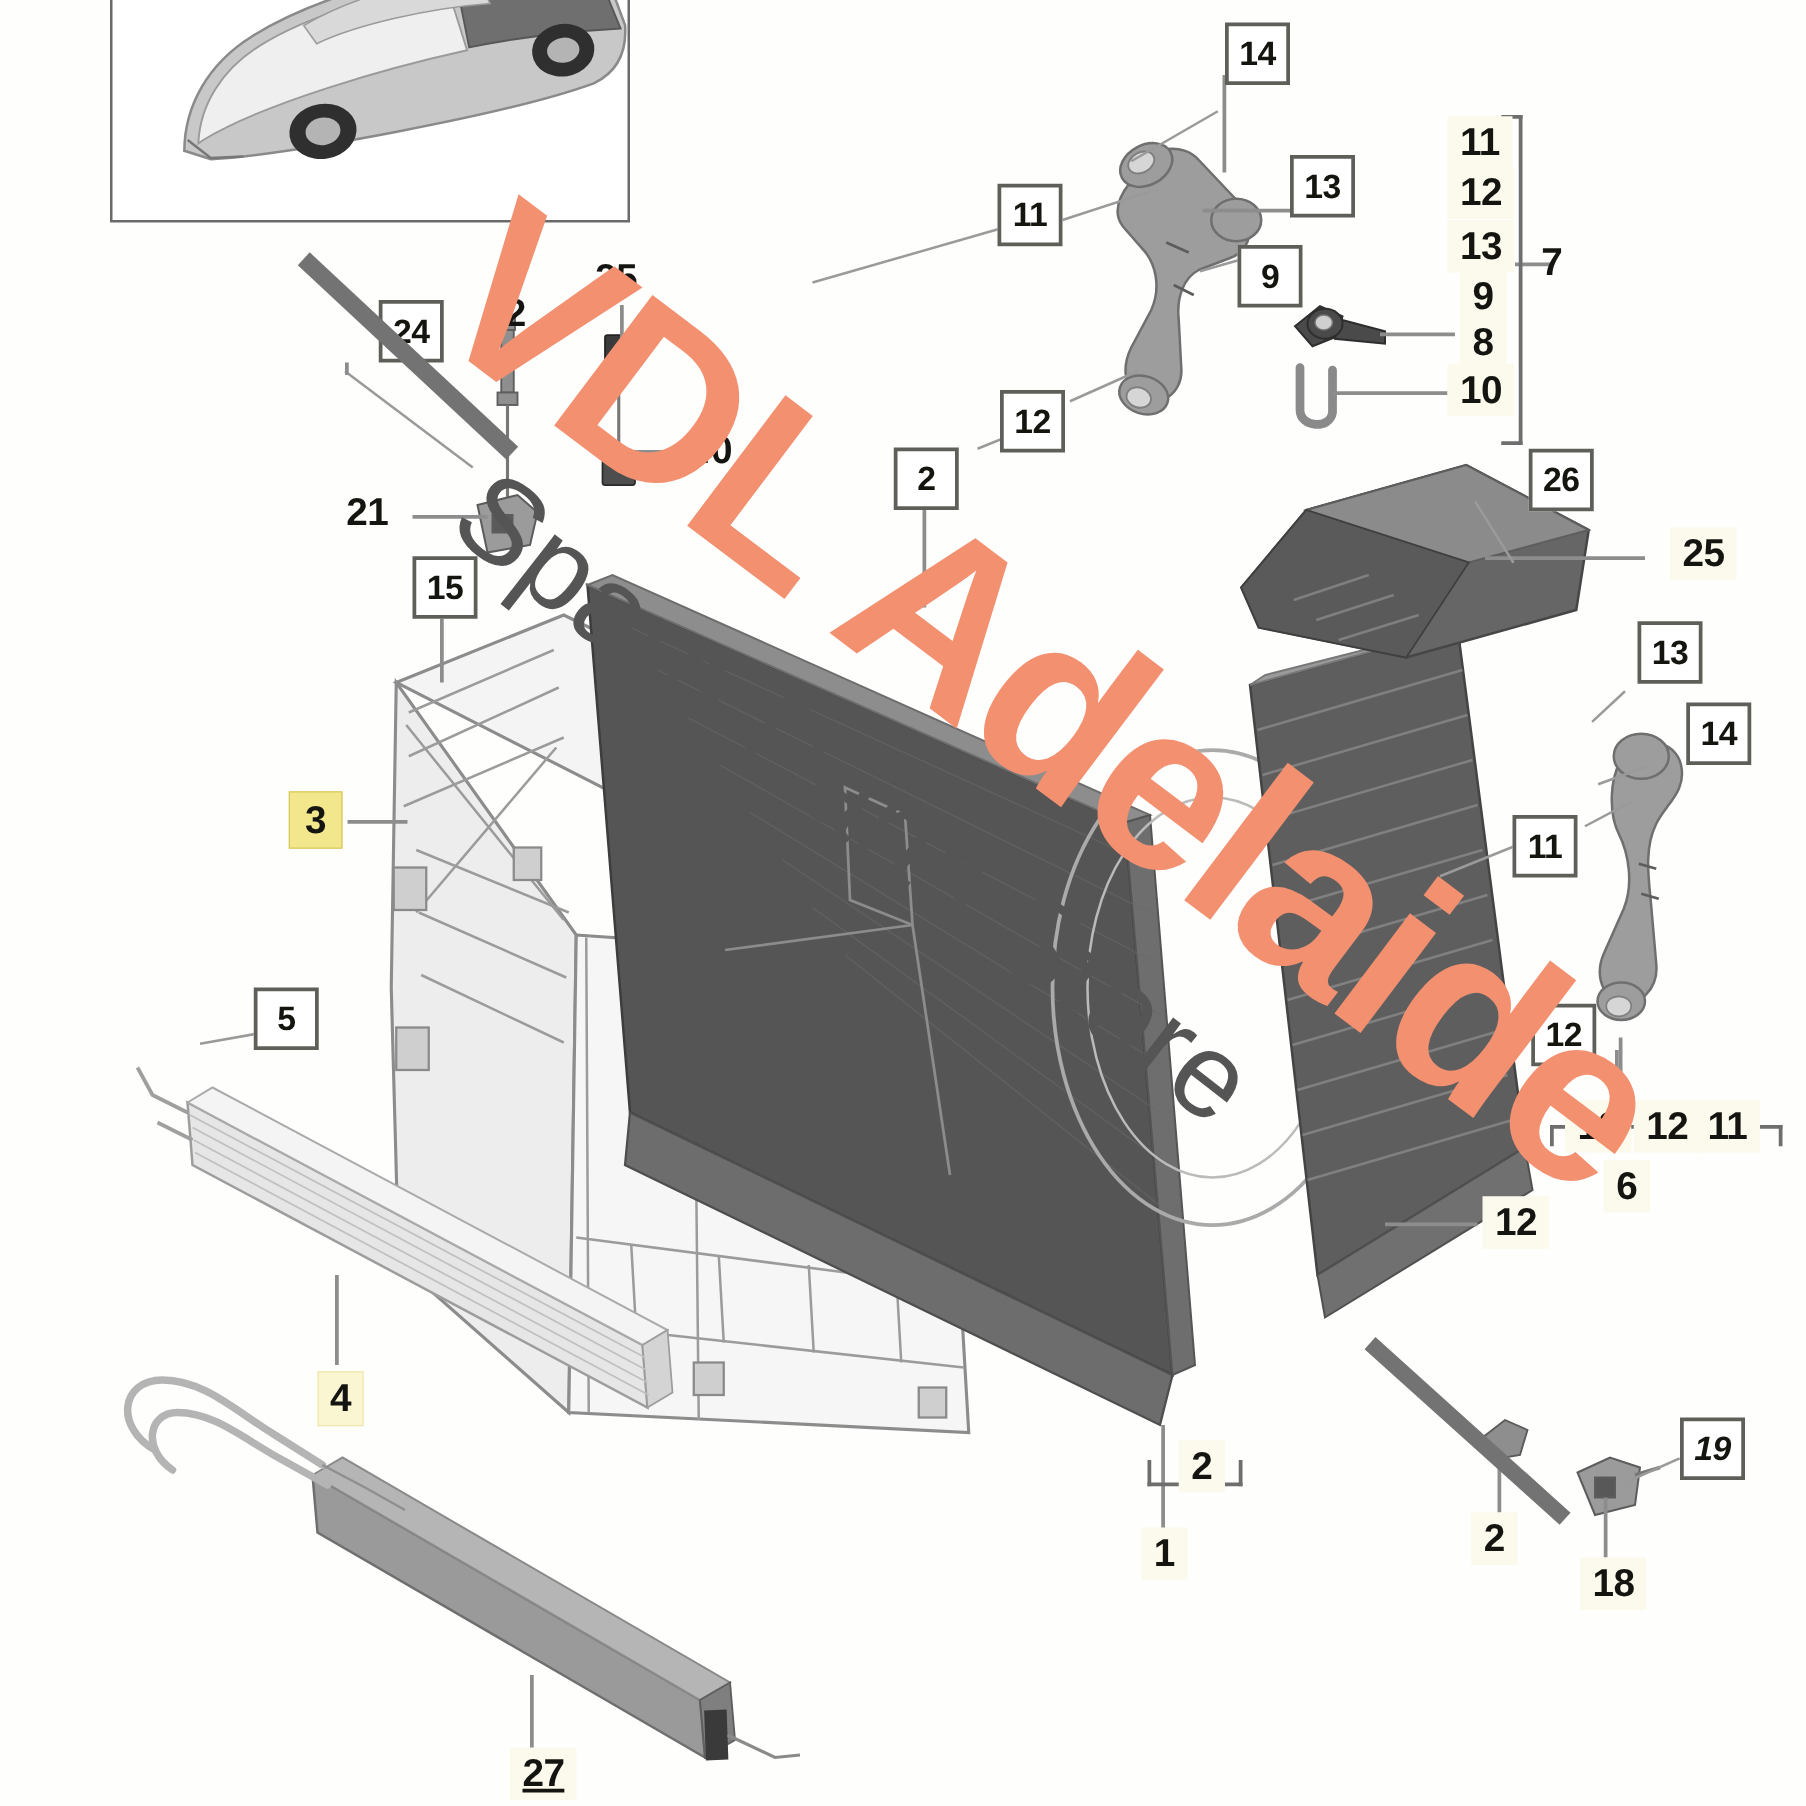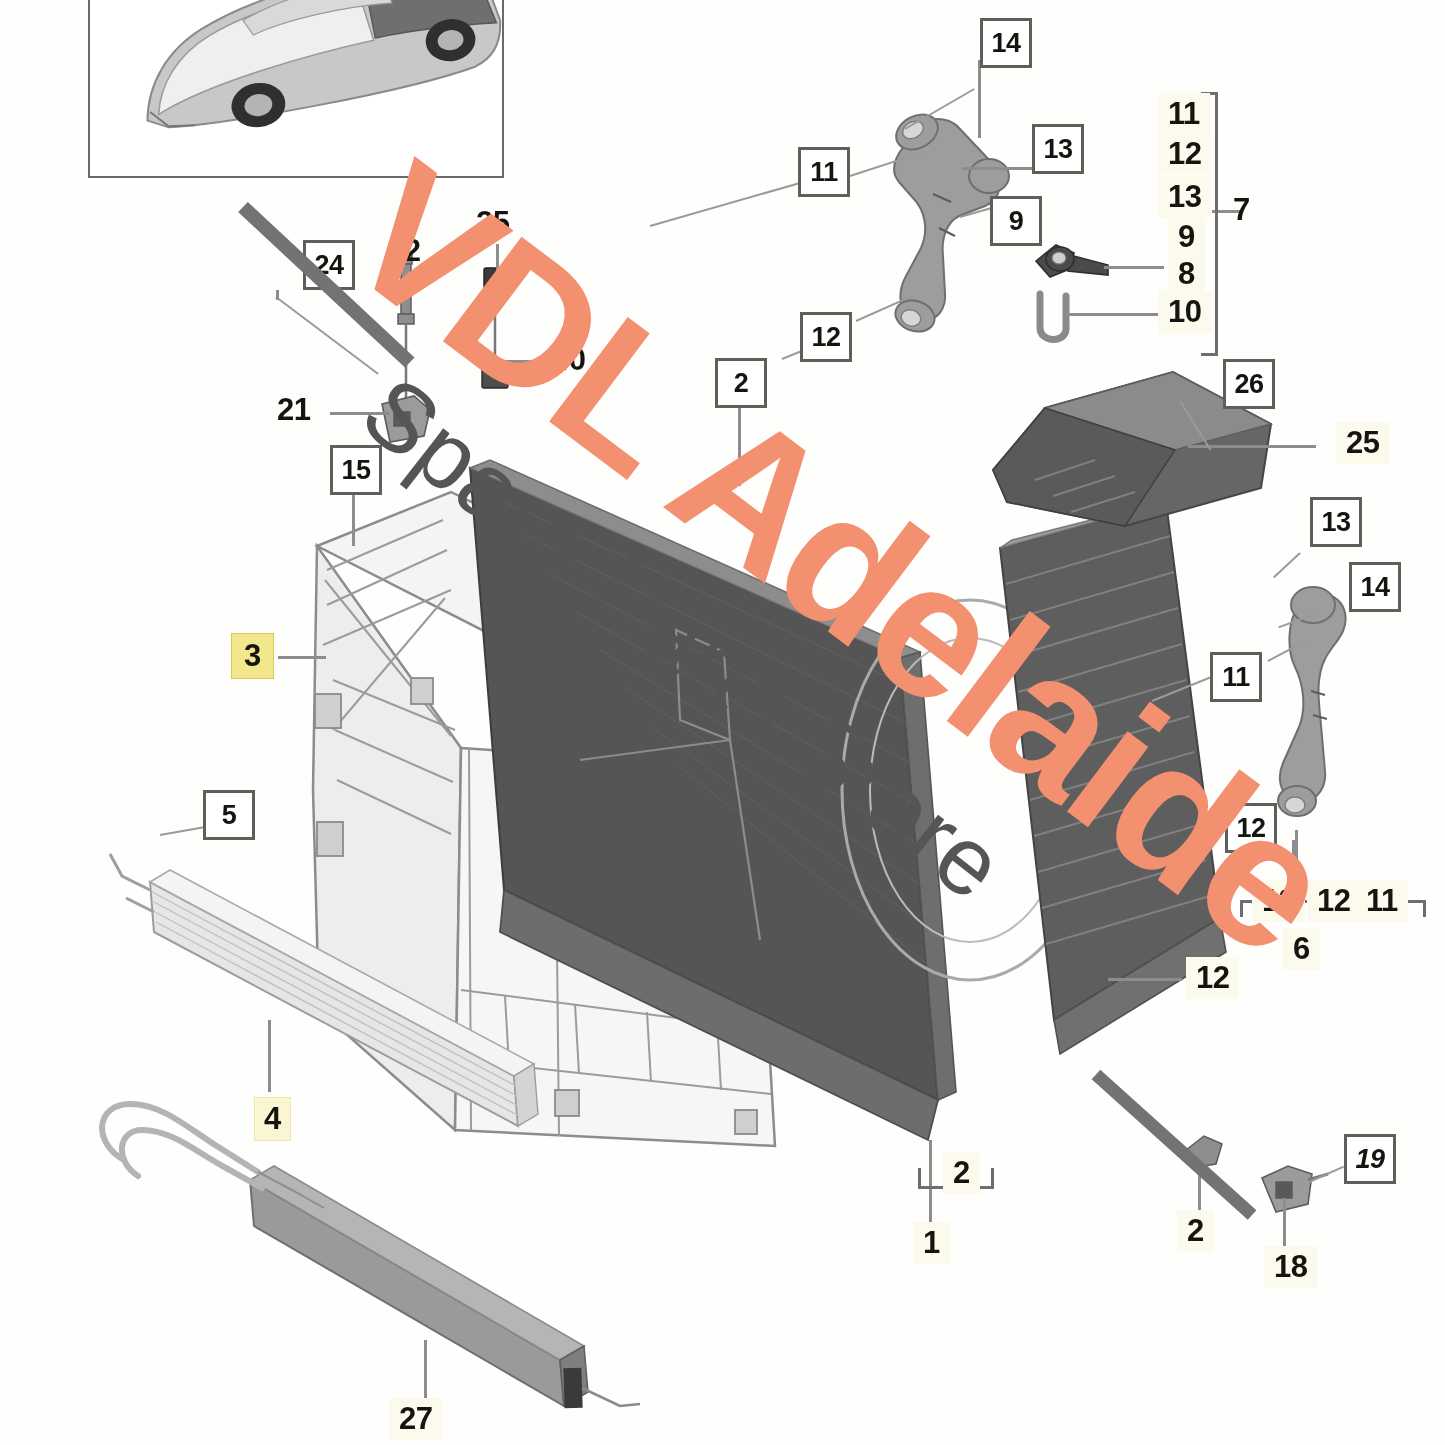--- a/index.html
+++ b/index.html
@@ -379,19 +379,19 @@
   <div class="pn" style="left:277px;top:392px;">21</div>
   <div class="pn faint" style="left:1336px;top:422px;">25</div>
   <div class="pn strong" style="left:231px;top:633px;">3</div>
   <div class="pn hlbox" style="left:254px;top:1097px;">4</div>
   <div class="pn faint" style="left:913px;top:1222px;">1</div>
   <div class="pn faint" style="left:943px;top:1152px;">2</div>
   <div class="pn faint" style="left:1186px;top:957px;">12</div>
   <div class="pn faint" style="left:1283px;top:928px;">6</div>
   <div class="pn faint" style="left:1177px;top:1210px;">2</div>
   <div class="pn faint" style="left:1264px;top:1246px;">18</div>
-  <div class="pn faint" style="left:389px;top:1398px;">27</div>
+  <div class="pn faint" style="left:408px;top:1398px;text-decoration:underline;">27</div>
 
   <div class="pn faint" style="left:1252px;top:880px;">13</div>
   <div class="pn faint" style="left:1307px;top:880px;">12</div>
   <div class="pn faint" style="left:1356px;top:880px;">11</div>
 
 </div>
 
 </body></html>

